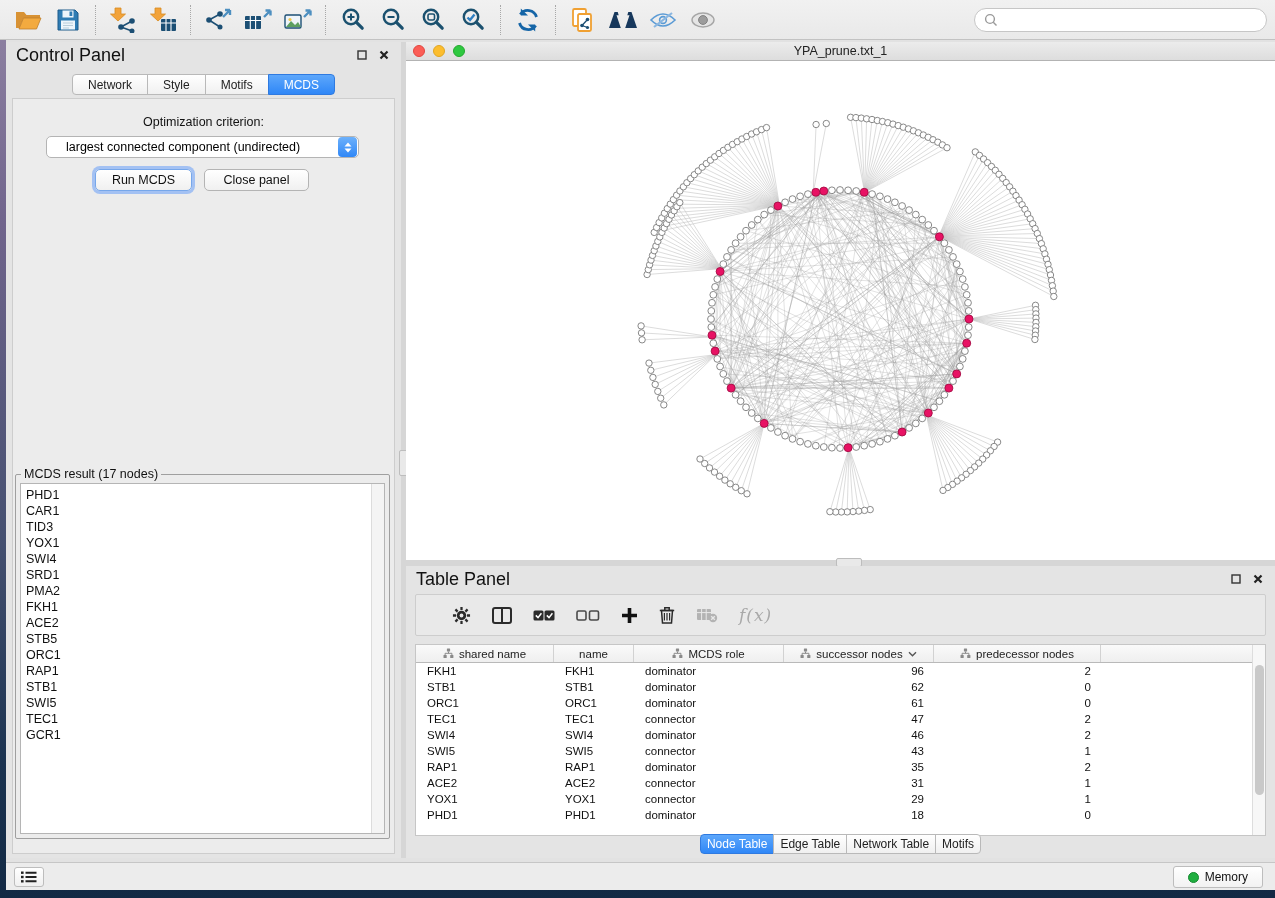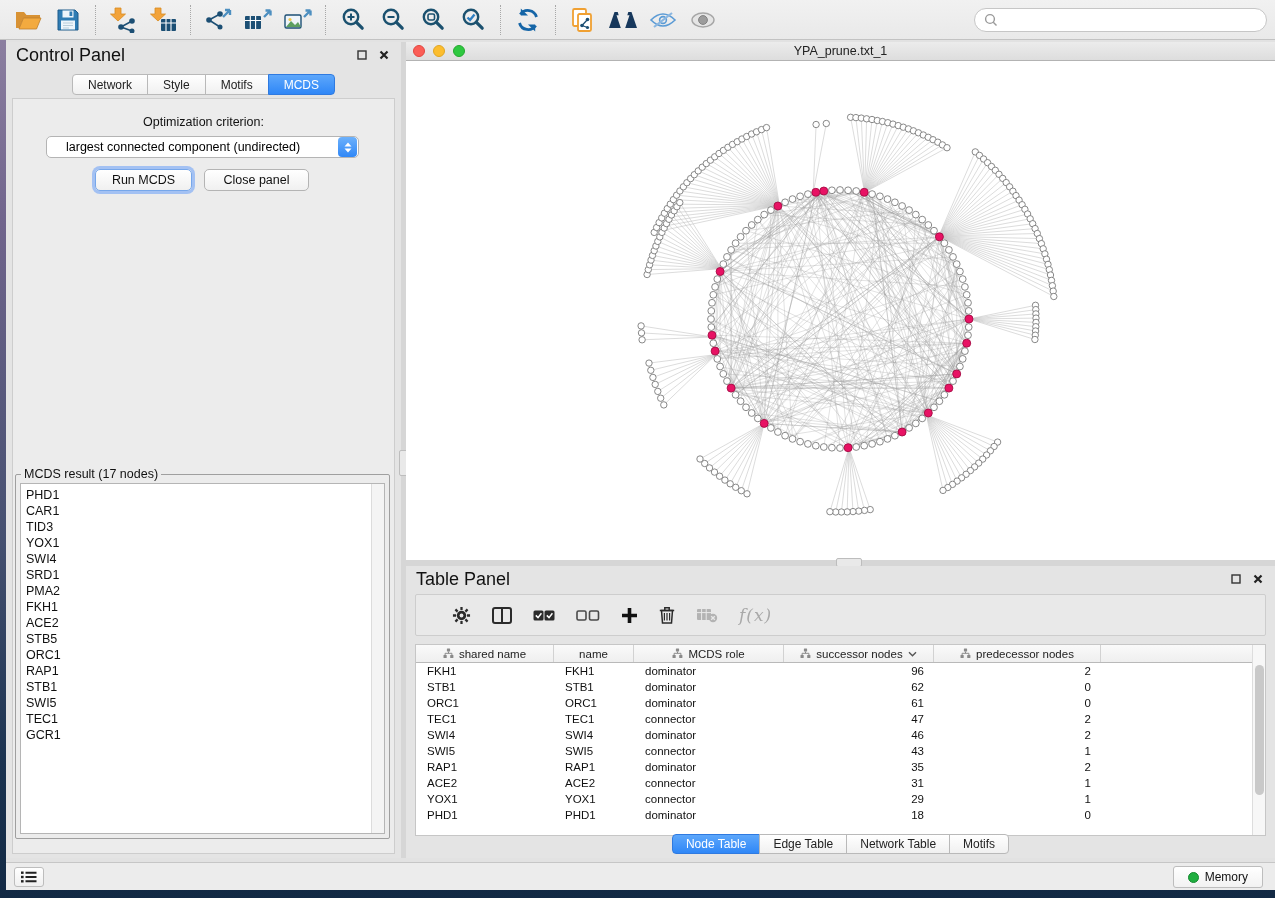--- a/index.html
+++ b/index.html
@@ -84,21 +84,21 @@
   .thead { display:flex; height:18px; background:linear-gradient(#fafafa,#efefef); border-bottom:1px solid #b9b9b9; }
   .th { display:flex; align-items:center; justify-content:center; gap:5px; font-size:11.5px; color:#222;
         border-right:1px solid #d2d2d2; height:100%; }
   .trow { display:flex; height:16px; }
   .td { font-size:11.5px; color:#111; line-height:16px; white-space:nowrap; overflow:hidden; }
   .td.num { text-align:right; padding-right:10px; }
   .td.txt { padding-left:11px; }
   .tscroll { position:absolute; right:0; top:0; bottom:0; width:13px; background:#f7f7f7; border-left:1px solid #ddd; }
   .tscroll .thumb { position:absolute; left:1.5px; width:9px; top:20px; height:130px; background:#c9c9c9; border-radius:5px; }
   .tp-tabs { position:absolute; left:0; right:0; top:268px; display:flex; justify-content:center; }
-  .tp-tab { height:20px; padding:0 13px; font-size:12px; line-height:19px; background:linear-gradient(#ffffff,#f0f0f0);
+  .tp-tab { height:20px; padding:0 6px; font-size:12px; line-height:19px; background:linear-gradient(#ffffff,#f0f0f0);
             border:1px solid #b9b9b9; margin-left:-1px; color:#222; }
   .tp-tab:first-child { border-radius:4px 0 0 4px; margin-left:0; }
   .tp-tab:last-child { border-radius:0 4px 4px 0; }
   .tp-tab.active { background:linear-gradient(#5da7fb,#2f87f7); border-color:#2f7ae0; color:#fff; }
 
   
   .statusbar { position:absolute; left:0; top:822px; width:1269px; height:28px; background:#ececec;
                border-top:1px solid #c6c6c6; }
   .sb-btn { position:absolute; left:8px; top:4px; width:30px; height:20px; background:linear-gradient(#fff,#f0f0f0);
             border:1px solid #bdbdbd; border-radius:3px; display:flex; align-items:center; justify-content:center; }

